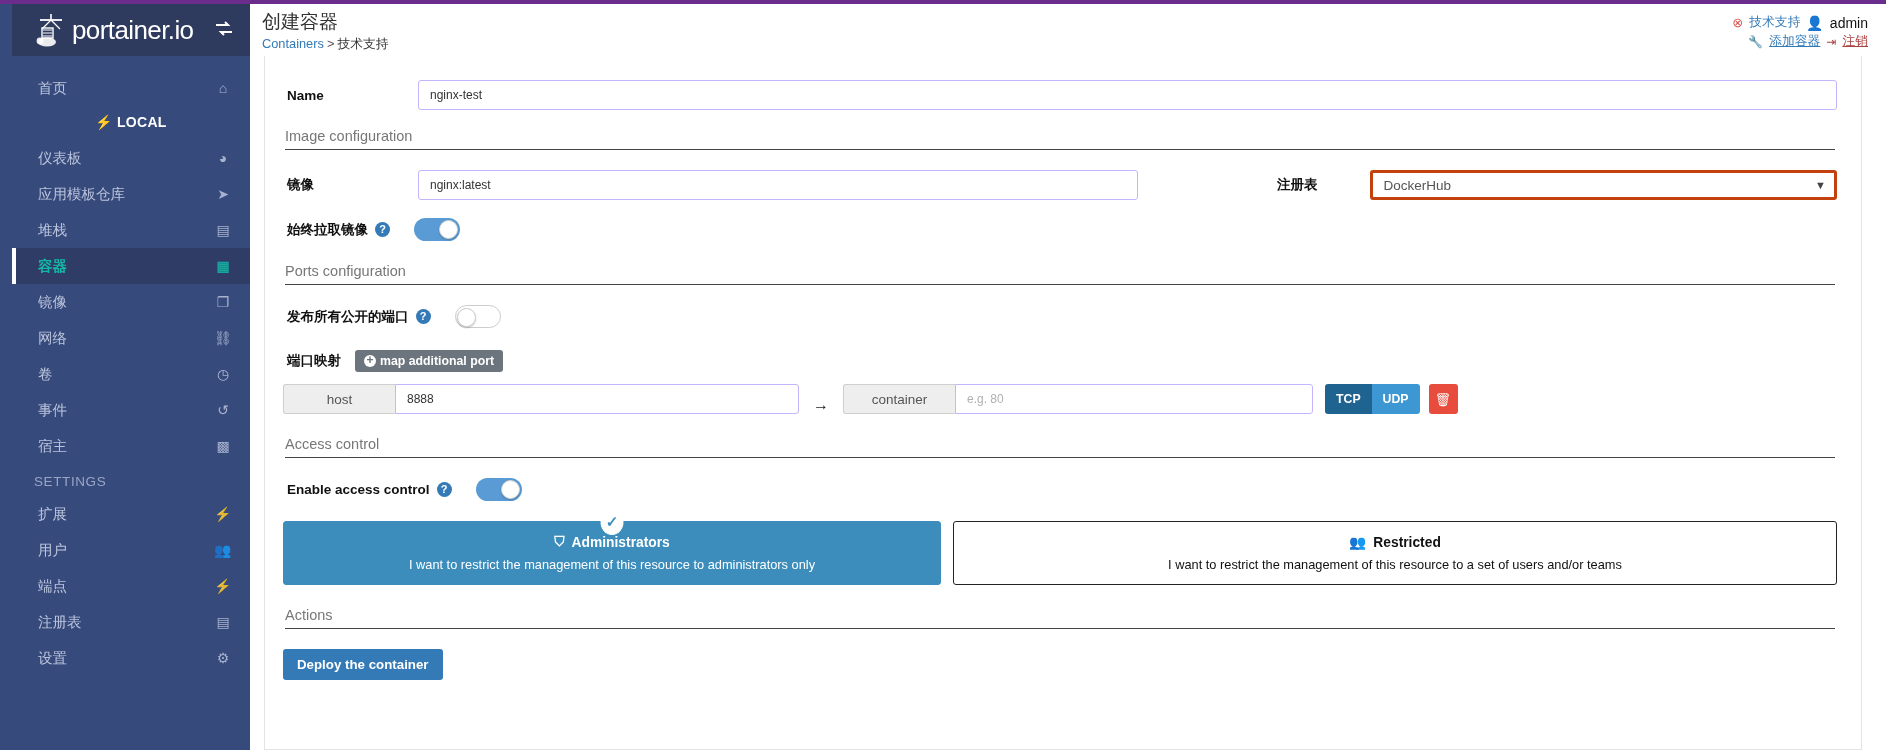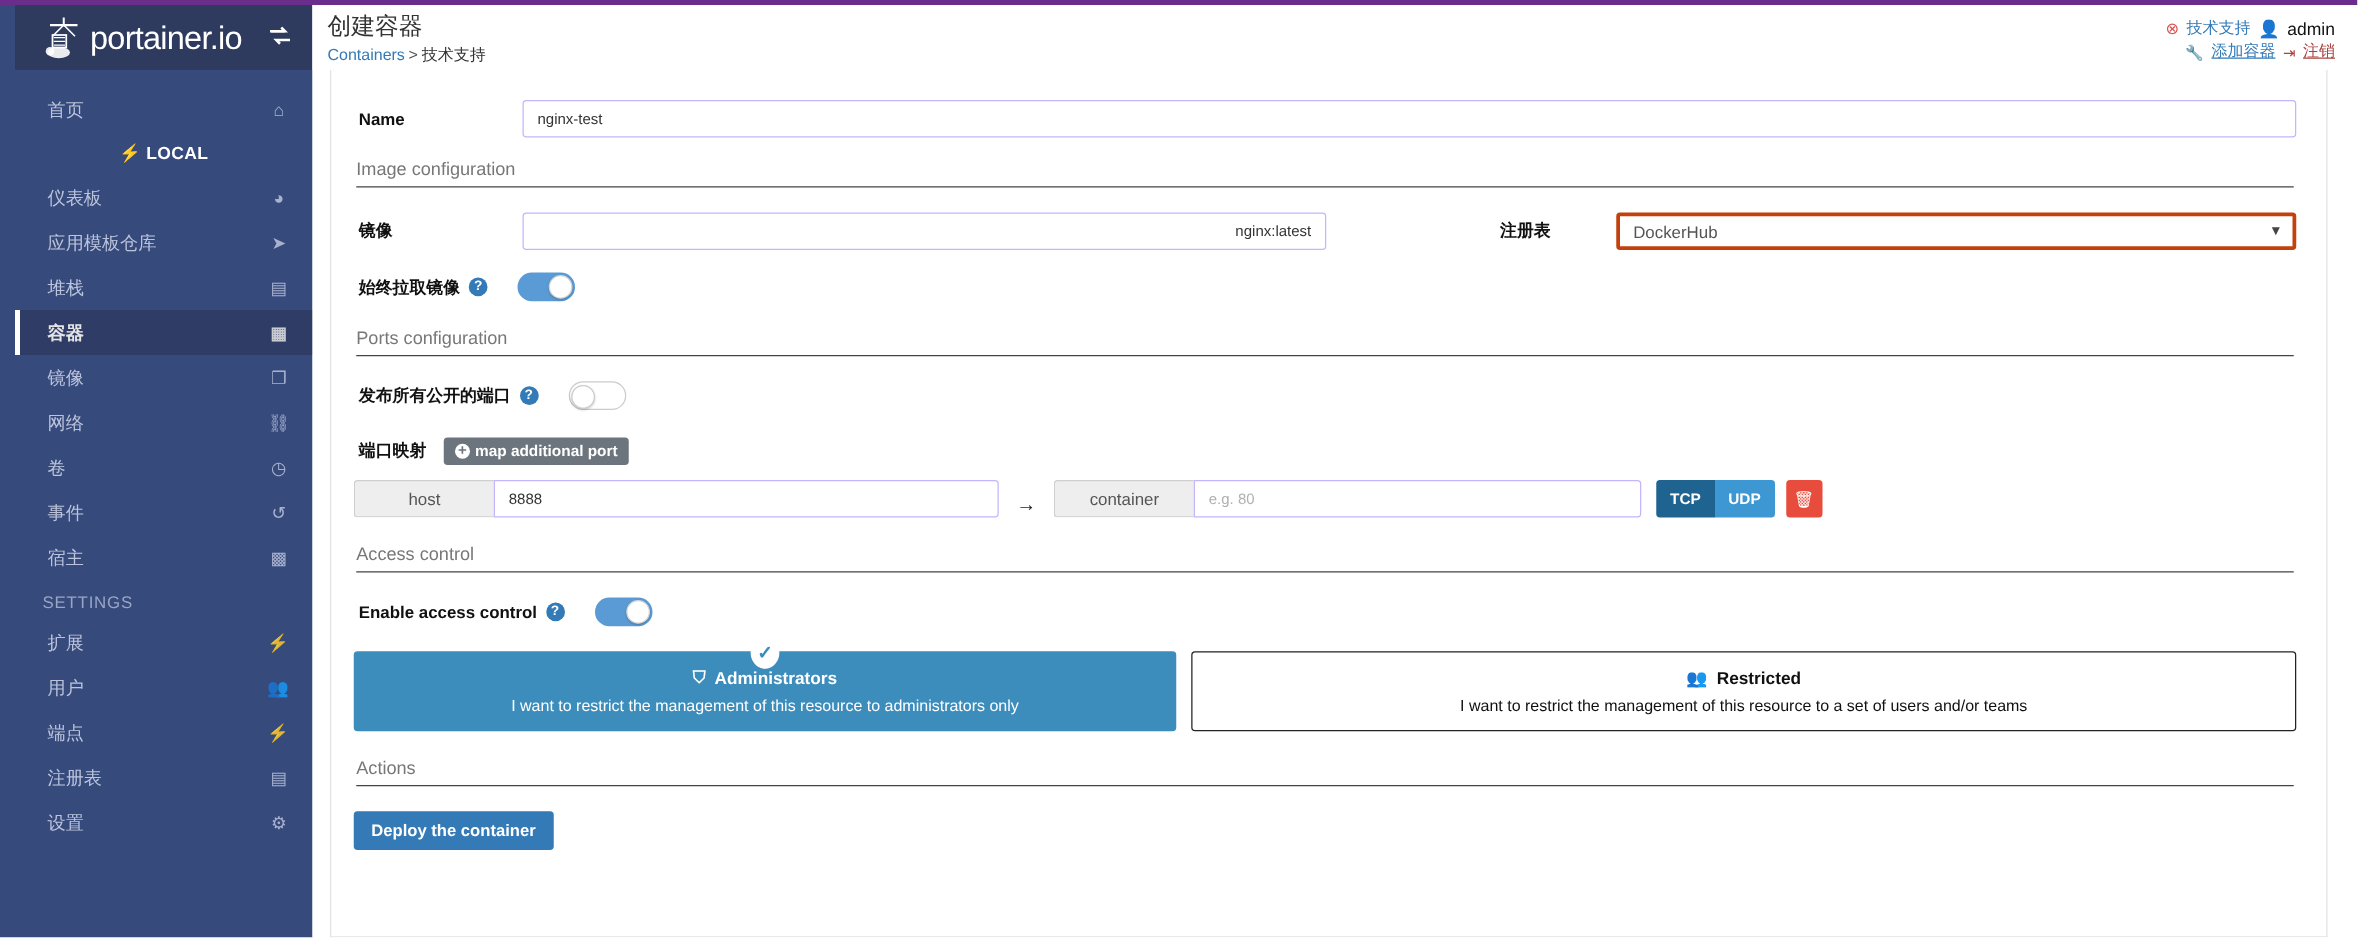--- a/index.html
+++ b/index.html
@@ -43,21 +43,21 @@
     padding: 0 18px 0 26px;
     height: 36px;
     font-size: 14.5px;
     color: #bcc4dd;
     cursor: pointer;
     border-left: 4px solid transparent;
     padding-left: 22px;
   }
   .nav-item.active {
     background: #2e3c66;
-    color: #e5e5e5;
+    color: #14b8a6;
     font-weight: bold;
     border-left: 4px solid #ffffff;
   }
   .nav-item .ico { opacity: 0.85; font-size: 14px; width: 18px; text-align: center; }
   .nav-spacer-1 { height: 14px; }
 
   .env-title {
     text-align: center;
     color: #ffffff;
     font-size: 14px;
@@ -404,21 +404,21 @@
 
         <div class="form-row">
           <div class="lbl">Name</div>
           <input class="txt-input input-full" value="nginx-test" style="">
         </div>
 
         <div class="sec-title">Image configuration</div>
 
         <div class="form-row">
           <div class="lbl">镜像</div>
-          <input class="txt-input" style="width: 643px; text-align: right;" value="nginx:latest">
+          <input class="txt-input" style="width: 720px;" value="nginx:latest">
           <div class="lbl" style="width:auto;flex:0 0 auto;margin-left:135px;margin-right:52px">注册表</div>
           <div class="select-wrap">
             <select class="sel">
               <option>DockerHub</option>
             </select>
             <span class="sel-caret">▼</span>
           </div>
         </div>
 
         <div class="form-row" style="margin-bottom:22px">

